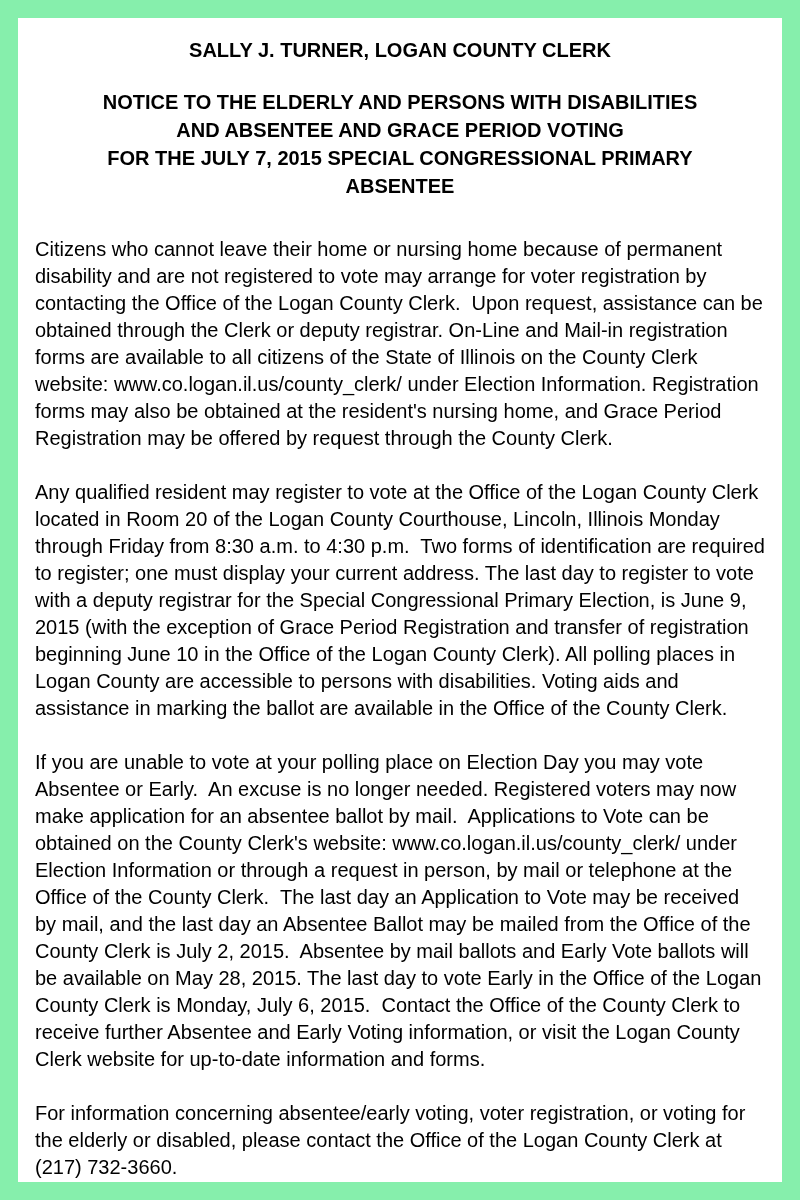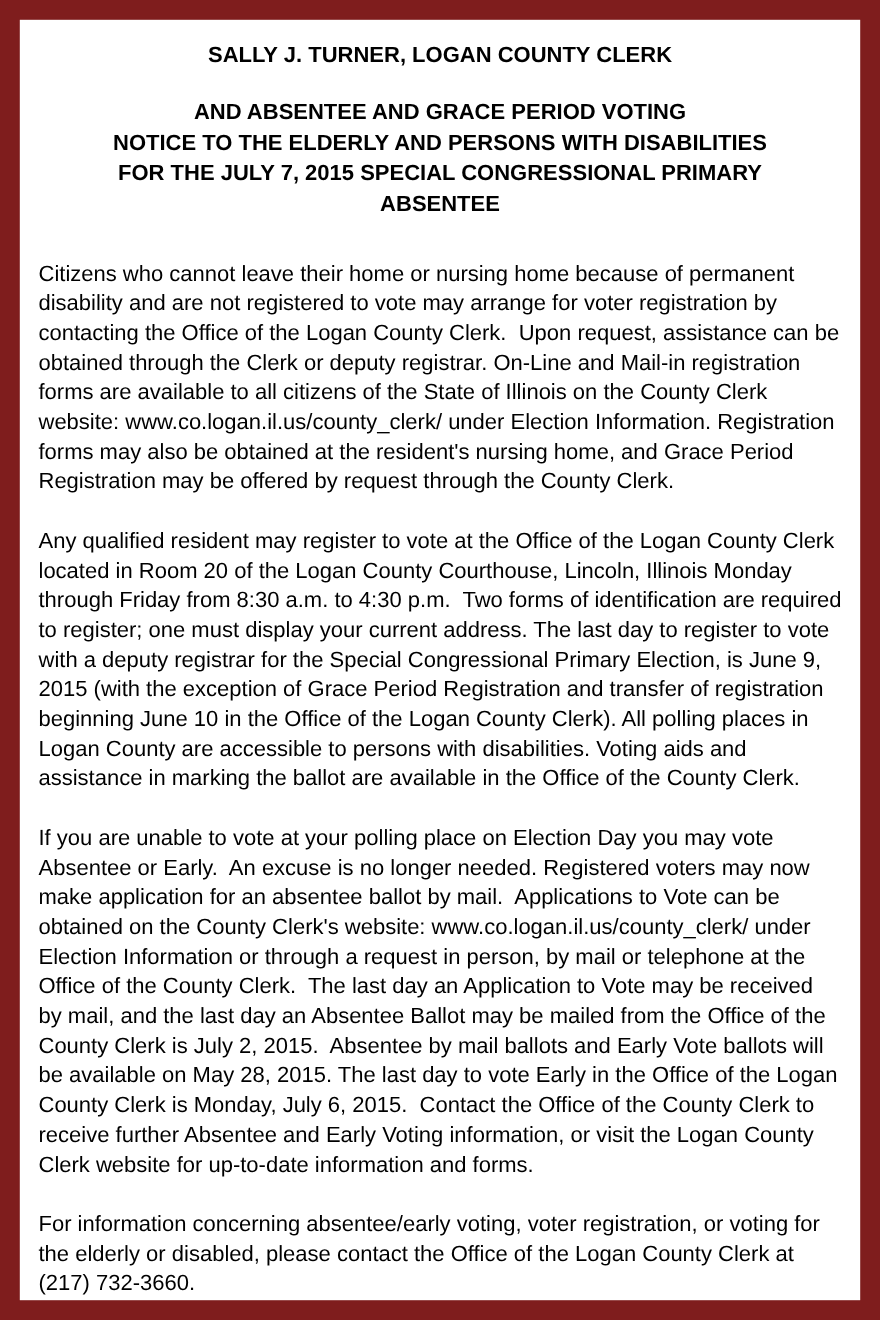--- a/index.html
+++ b/index.html
@@ -3,21 +3,21 @@
 <meta charset="utf-8">
 <style>
   html, body {
     margin: 0;
     padding: 0;
     background: #000000;
   }
   .frame {
     width: 800px;
     height: 1200px;
-    background: #7f1d1d;
+    background: #86efac;
     box-sizing: border-box;
     padding: 18px;
   }
   .page {
     width: 100%;
     height: 100%;
     background: #ffffff;
     box-sizing: border-box;
     padding: 12px 17px 0 17px;
     font-family: "Liberation Sans", sans-serif;
@@ -60,22 +60,22 @@
 </style>
 </head>
 <body>
 
 <div class="frame">
   <div class="page">
 
     <h1 class="doc-title">SALLY J. TURNER, LOGAN COUNTY CLERK</h1>
 
     <div class="doc-heading">
+      <span class="heading-line">NOTICE TO THE ELDERLY AND PERSONS WITH DISABILITIES</span>
       <span class="heading-line">AND ABSENTEE AND GRACE PERIOD VOTING</span>
-      <span class="heading-line">NOTICE TO THE ELDERLY AND PERSONS WITH DISABILITIES</span>
       <span class="heading-line">FOR THE JULY 7, 2015 SPECIAL CONGRESSIONAL PRIMARY</span>
       <span class="heading-line">ABSENTEE</span>
     </div>
 
     <p class="body-paragraph">Citizens who cannot leave their home or nursing home because of permanent disability and are not registered to vote may arrange for voter registration by contacting the Office of the Logan County Clerk.  Upon request, assistance can be obtained through the Clerk or deputy registrar. On-Line and Mail-in registration forms are available to all citizens of the State of Illinois on the County Clerk website: www.co.logan.il.us/county_clerk/ under Election Information. Registration forms may also be obtained at the resident's nursing home, and Grace Period Registration may be offered by request through the County Clerk.</p>
 
     <p class="body-paragraph">Any qualified resident may register to vote at the Office of the Logan County Clerk located in Room 20 of the Logan County Courthouse, Lincoln, Illinois Monday through Friday from 8:30 a.m. to 4:30 p.m.  Two forms of identification are required to register; one must display your current address. The last day to register to vote with a deputy registrar for the Special Congressional Primary Election, is June 9, 2015 (with the exception of Grace Period Registration and transfer of registration beginning June 10 in the Office of the Logan County Clerk). All polling places in Logan County are accessible to persons with disabilities. Voting aids and assistance in marking the ballot are available in the Office of the County Clerk.</p>
 
     <p class="body-paragraph">If you are unable to vote at your polling place on Election Day you may vote Absentee or Early.  An excuse is no longer needed. Registered voters may now make application for an absentee ballot by mail.  Applications to Vote can be obtained on the County Clerk's website: www.co.logan.il.us/county_clerk/ under Election Information or through a request in person, by mail or telephone at the Office of the County Clerk.  The last day an Application to Vote may be received by mail, and the last day an Absentee Ballot may be mailed from the Office of the County Clerk is July 2, 2015.  Absentee by mail ballots and Early Vote ballots will be available on May 28, 2015. The last day to vote Early in the Office of the Logan County Clerk is Monday, July 6, 2015.  Contact the Office of the County Clerk to receive further Absentee and Early Voting information, or visit the Logan County Clerk website for up-to-date information and forms.</p>
 

